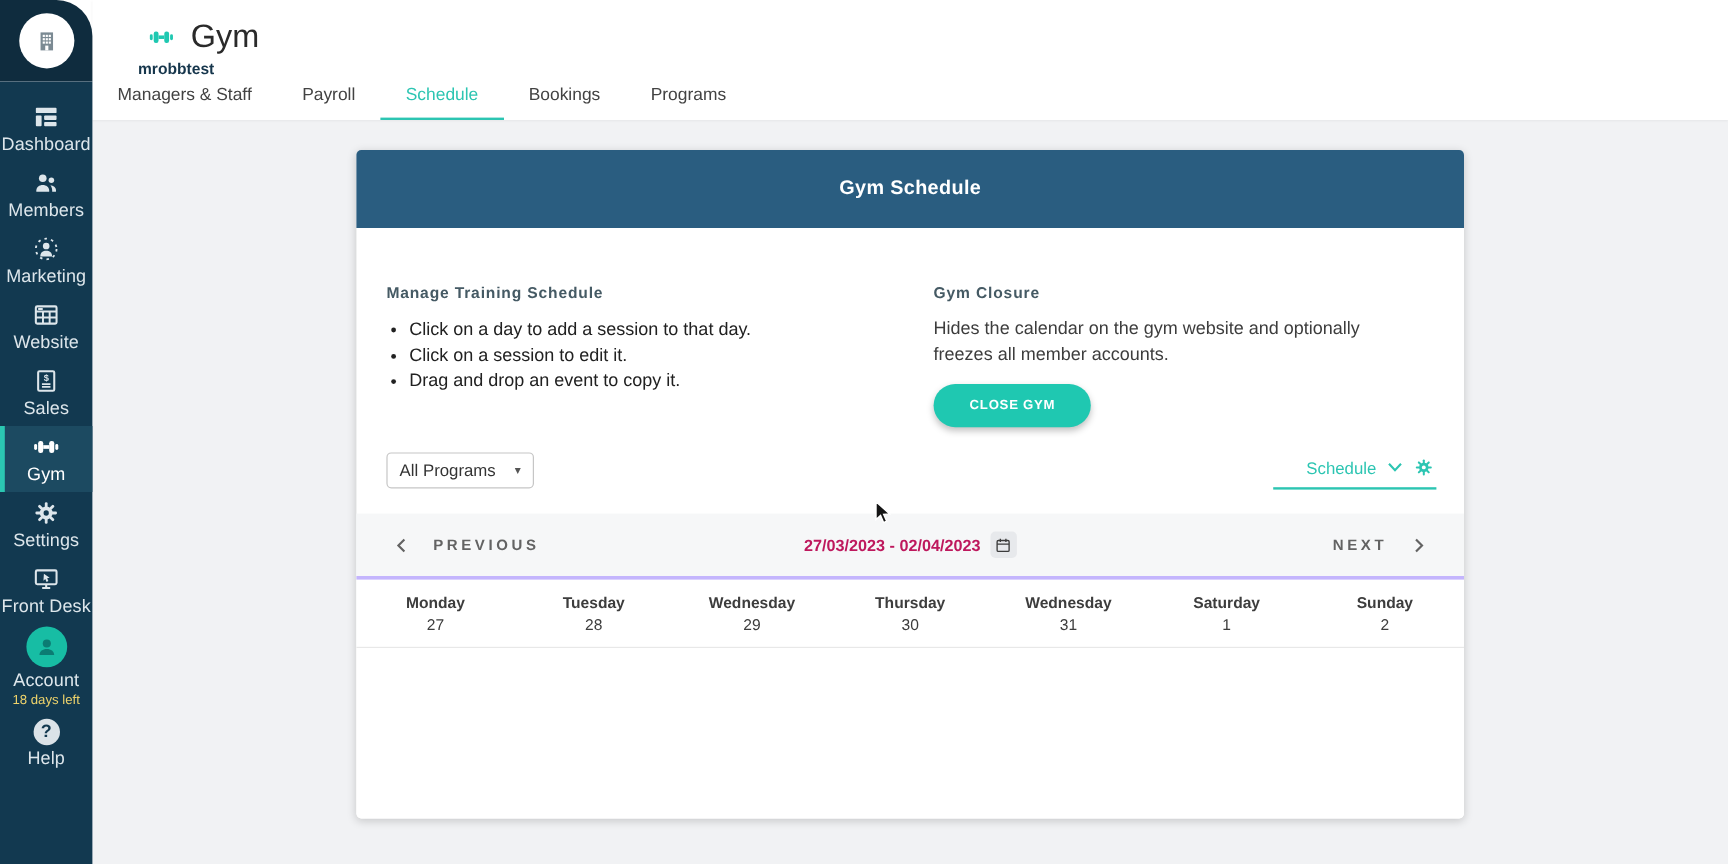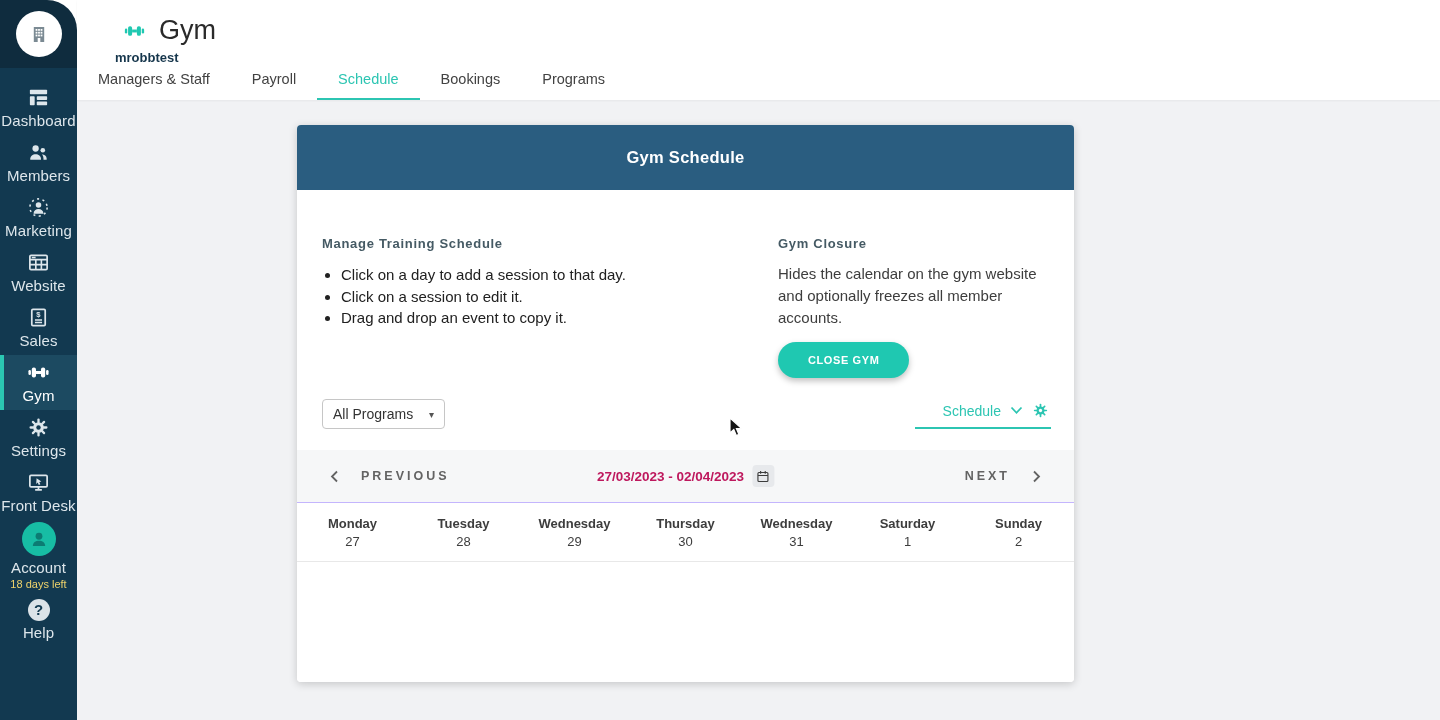--- a/index.html
+++ b/index.html
@@ -42,21 +42,21 @@
   .acct-name { position:absolute; left:38px; top:50px; font-size:13px;
                font-weight:bold; color:#16364c; }
   .tabs { position:absolute; left:0; bottom:0; display:flex; }
   .tab { padding:0 21px 11px; font-size:14.5px; color:#424242; cursor:pointer;
          border-bottom:2px solid transparent; }
   .tab.active { color:#2cc5b2; border-bottom-color:#2cc5b2; }
 
   
   .content { position:absolute; left:77px; top:100px; width:1363px; height:620px;
              background:#f1f2f4; }
-  .card { position:absolute; left:220px; top:25px; width:777px; height:557px;
+  .card { position:absolute; left:220px; top:25px; width:923px; height:557px;
           background:#fff; border-radius:4px;
           box-shadow:0 2px 8px rgba(0,0,0,.18); display:flex; flex-direction:column; }
   .card-header { height:65px; flex:none; background:#2a5d80; color:#fff;
                  border-radius:4px 4px 0 0; display:flex; align-items:center;
                  justify-content:center; font-size:16.5px; font-weight:bold;
                  letter-spacing:.3px; }
 
   .info-row { display:flex; padding:46px 25px 0 25px; flex:none; }
   .info-left { width:456px; }
   .col-heading { font-size:13px; font-weight:bold; letter-spacing:.7px;
@@ -66,21 +66,21 @@
   .info-right { flex:1; }
   .closure-desc { margin-top:12px; font-size:15px; color:#3d3d3d;
                   line-height:22px; max-width:400px; }
   .close-gym-btn { margin-top:13px; height:36px; padding:0 30px; border:none;
                    border-radius:18px; background:#1fc8b1; color:#fff;
                    font-family:"Liberation Sans",sans-serif; font-size:11px;
                    font-weight:bold; letter-spacing:.6px; cursor:pointer;
                    box-shadow:0 3px 6px rgba(0,0,0,.25); }
 
   .filter-row { margin-top:21px; padding:0 23px 0 25px; display:flex;
-                justify-content:space-between; align-items:flex-end;
+                justify-content:space-between; align-items:flex-start;
                 height:30px; flex:none; }
   .select-box { width:123px; height:30px; border:1px solid #c6c6c6;
                 border-radius:4px; background:#fff; display:flex;
                 align-items:center; justify-content:space-between;
                 padding:0 10px; font-size:14px; color:#333; cursor:pointer; }
   .caret { font-size:10px; color:#555; }
   .view-dd { display:flex; align-items:center; gap:9px; color:#2cc5b2;
              font-size:14px; padding:4px 2px 8px 28px;
              border-bottom:2px solid #2cc5b2; cursor:pointer; }
   .view-dd svg { display:block; }
@@ -92,21 +92,21 @@
   .wk-prev { margin-left:33px; }
   .wk-next { position:absolute; right:33px; }
   .wk-center { position:absolute; left:50%; transform:translateX(-50%);
                display:flex; align-items:center; gap:8px; }
   .wk-date { font-size:13.5px; font-weight:bold; color:#be185d; }
   .cal-btn { width:22px; height:22px; border-radius:4px; background:#e7e9ec;
              border:none; display:flex; align-items:center; justify-content:center;
              cursor:pointer; }
 
   .day-header { height:60px; flex:none; background:#fff;
-                border-top:1px solid #c4b5fd; border-bottom:1px solid #e8e8e8;
+                border-top:3px solid #c4b5fd; border-bottom:1px solid #e8e8e8;
                 display:grid; grid-template-columns:repeat(7,1fr); }
   .day-cell { display:flex; flex-direction:column; align-items:center;
               justify-content:center; gap:3px; cursor:pointer; }
   .day-name { font-size:13px; font-weight:bold; color:#3d3d3d; }
   .day-date { font-size:13px; color:#3d3d3d; }
   .calendar-empty { flex:1; background:#fff; border-radius:0 0 4px 4px; }
 
   .cursor { position:absolute; left:725px; top:416px; z-index:50; pointer-events:none; }
 </style>
 </head>

